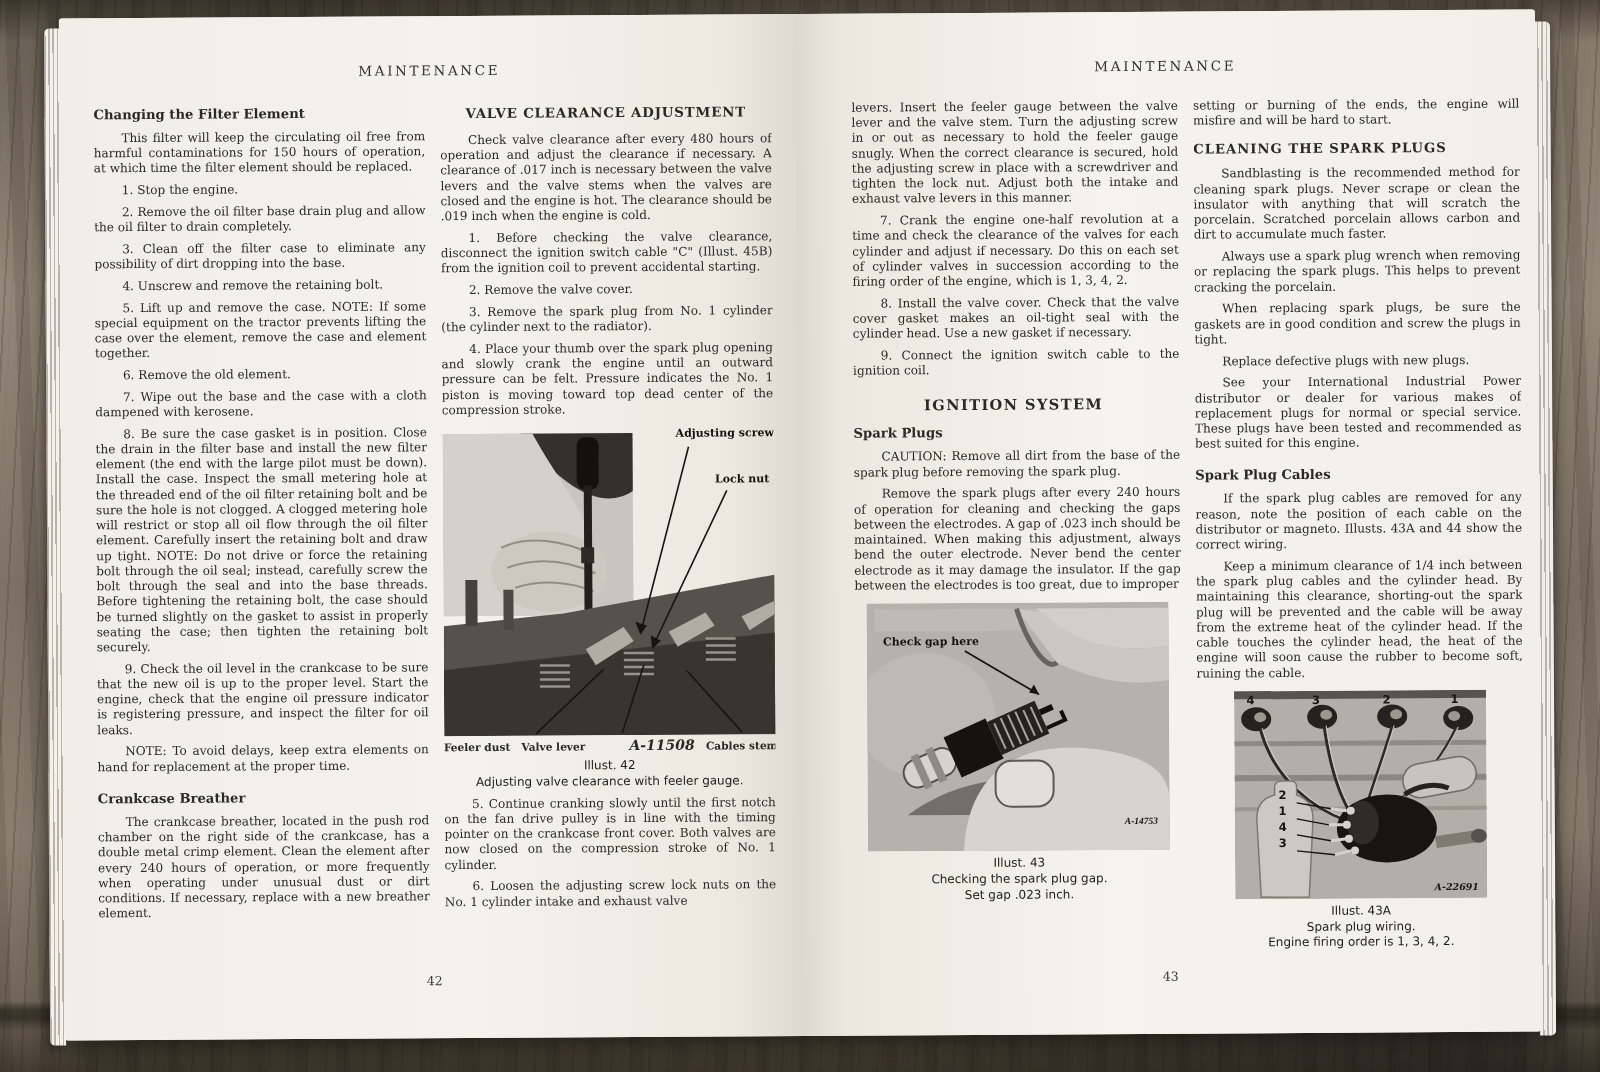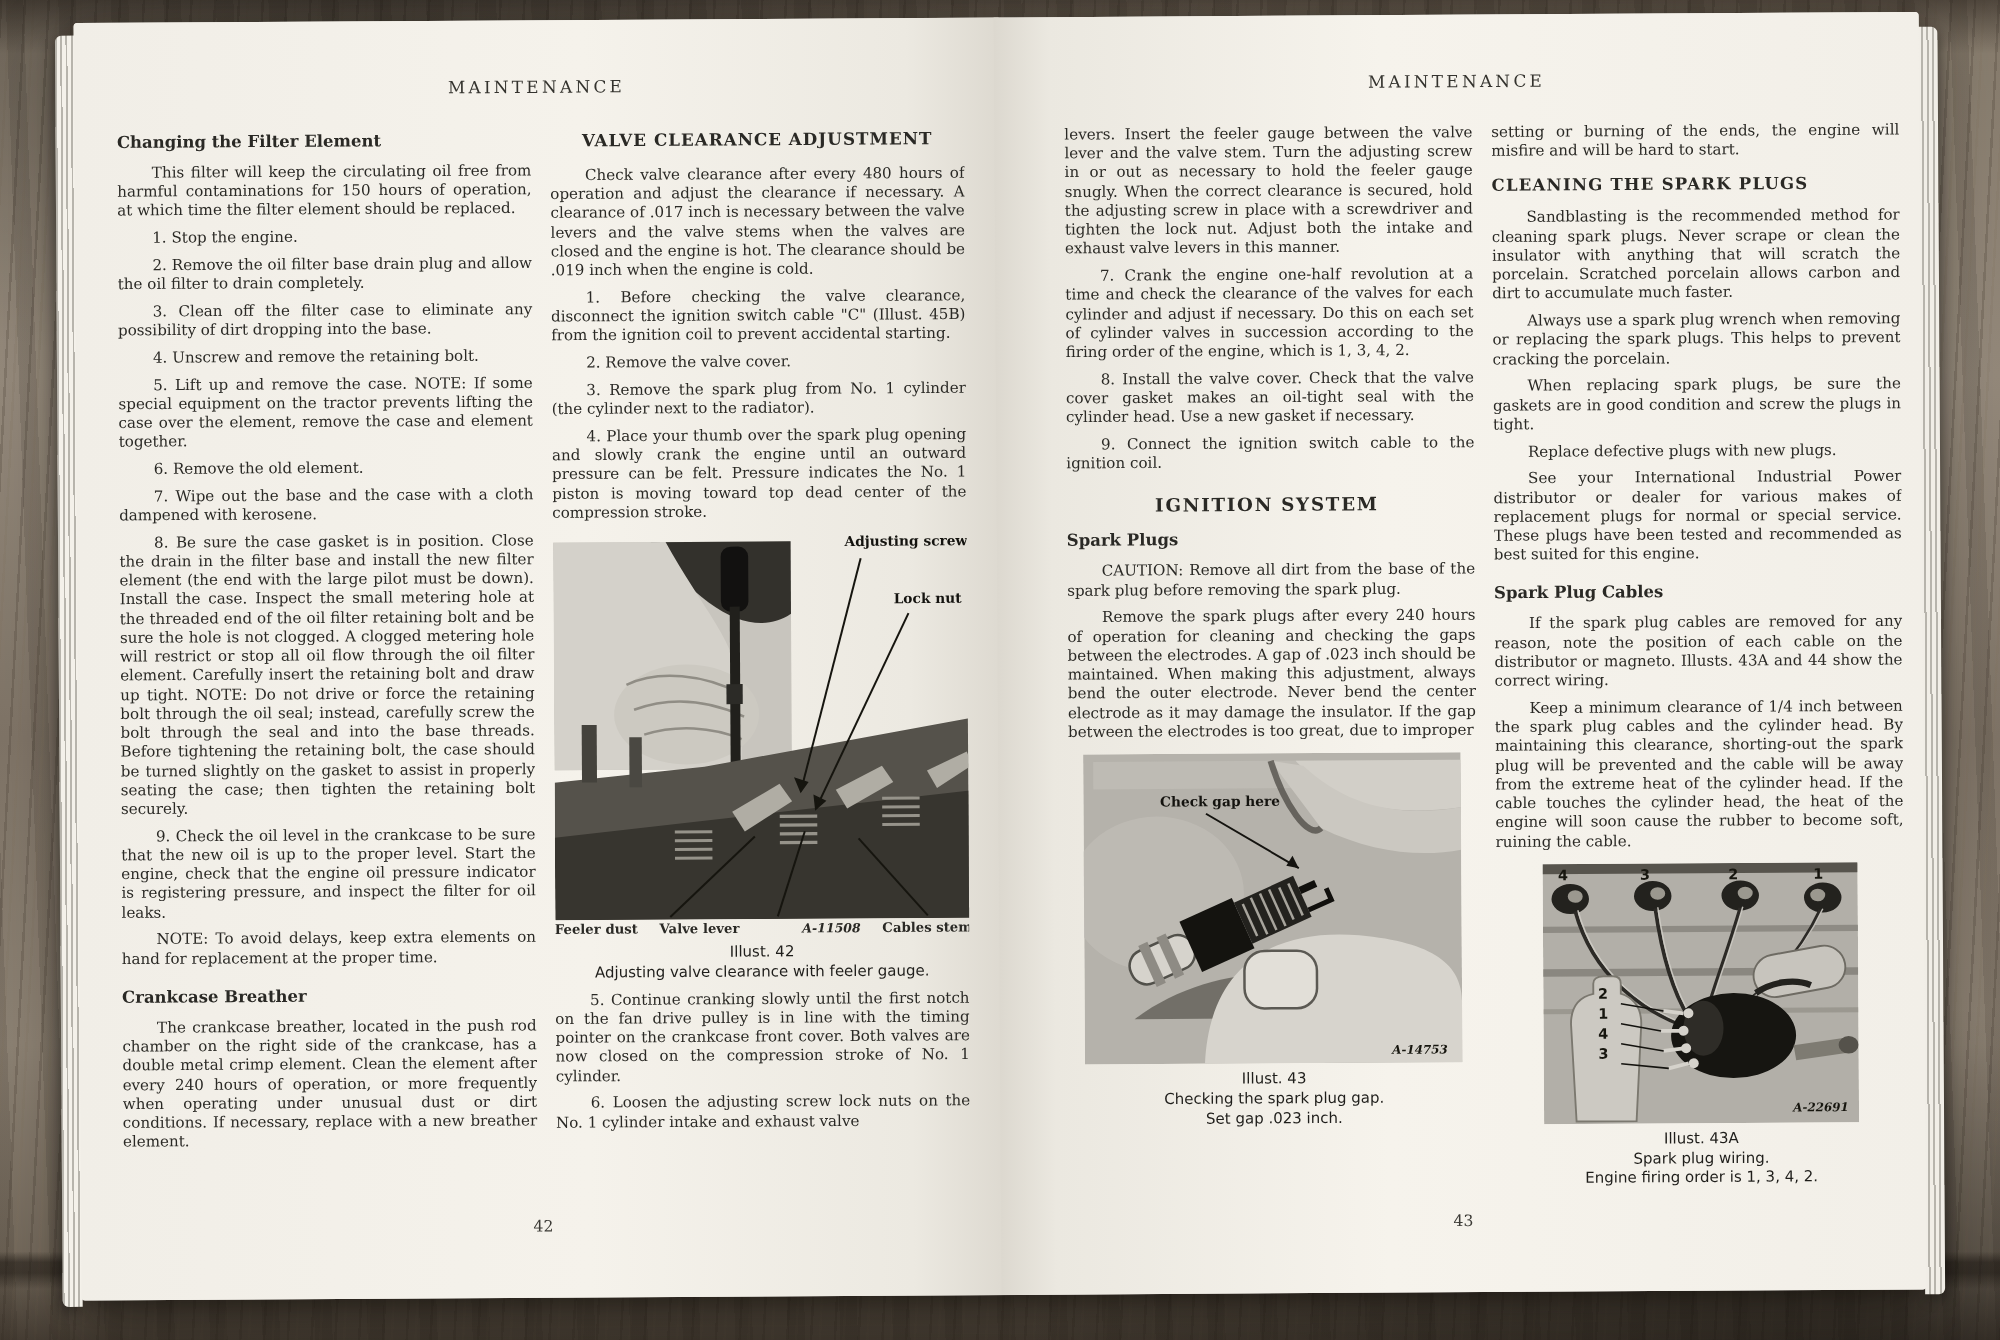--- a/index.html
+++ b/index.html
@@ -58,29 +58,29 @@
   .h-caps-center { text-align: center; font-weight: bold; font-size: 13.4px; letter-spacing: 0.8px; margin: 10px 0 12px 0; }
   .h-ignition { text-align: center; font-weight: bold; font-size: 14.6px; letter-spacing: 1.4px; margin: 18px 6px 12px 0; }
   .h-caps-left { font-weight: bold; font-size: 13.2px; letter-spacing: 1px; margin: 13px 0 10px 0; }
 
   figure.figure { margin: 10px 0 6px 0; padding: 0; }
   .photo { position: relative; margin: 0 auto; }
   .photo svg { display: block; width: 100%; height: 100%; }
   .photo-42 { width: 334px; height: 308px; }
   .photo-43 { width: 302px; height: 248px; }
   .photo-43a { width: 252px; height: 208px; }
-  .photo-label { position: absolute; font-weight: bold; font-size: 11px; color: #14130f; white-space: nowrap; margin-left: 45px; }
+  .photo-label { position: absolute; font-weight: bold; font-size: 11px; color: #14130f; white-space: nowrap; }
   .lbl-adj { right: 2px; top: 0; }
   .lbl-locknut { right: 7px; top: 46px; }
   .lbl-checkgap { left: 16px; top: 32px; }
   .photo-code { position: absolute; font-size: 9.5px; font-weight: bold; font-style: italic; color: #17160f; }
-  .code-43 { right: 12px; bottom: 4px; }
+  .code-43 { right: 12px; bottom: 24px; font-family: Liberation Serif, serif; }
   .code-43a { right: 8px; bottom: 6px; }
   .figlabels { width: 334px; margin: 2px auto 0; display: flex; justify-content: space-between; align-items: baseline; font-weight: bold; font-size: 10.6px; }
-  .figlabels .code { font-size: 10px; font-style: italic; margin-left: 33px; }
+  .figlabels .code { font-size: 14px; font-style: italic; margin-left: 33px; }
   .cap { font-family: "DejaVu Sans", "Liberation Sans", sans-serif; font-size: 12px; line-height: 1.32; text-align: center; color: #1f1e1b; margin-top: 5px; }
   .n { position: absolute; font-family: "DejaVu Sans", "Liberation Sans", sans-serif; font-weight: bold; font-size: 11.5px; color: #17160f; }
   .n-t0 { left: 5%;  top: 2px; } .n-t1 { left: 31%; top: 2px; }
   .n-t2 { left: 59%; top: 2px; } .n-t3 { left: 86%; top: 2px; }
   .n-s0 { left: 44px; top: 97px; }  .n-s1 { left: 44px; top: 113px; }
   .n-s2 { left: 44px; top: 129px; } .n-s3 { left: 44px; top: 145px; }
 
   .pageno { position: absolute; bottom: 50px; width: 100%; text-align: center; font-size: 12.5px; color: #3c3b36; }
 </style>
 </head>

